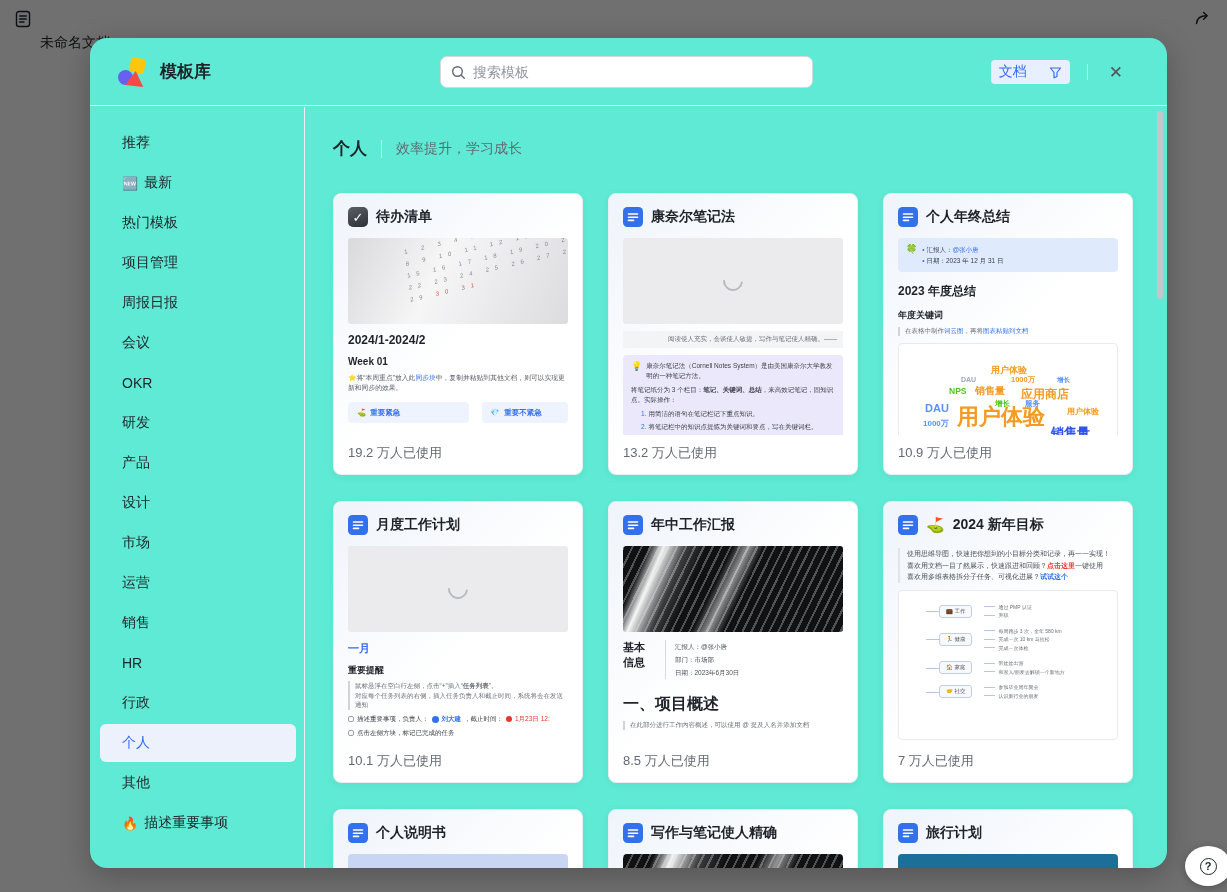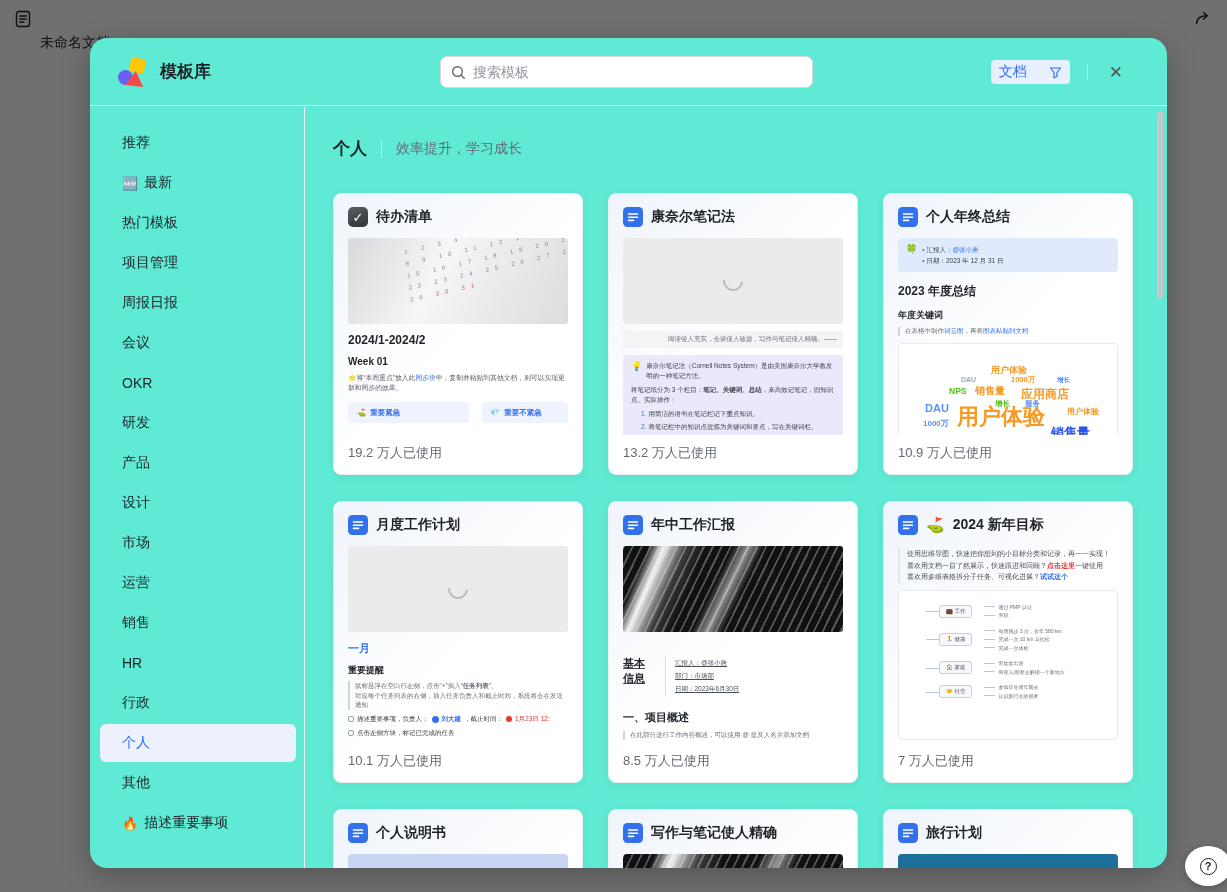--- a/index.html
+++ b/index.html
@@ -99,24 +99,24 @@
   .c4-month { color:#336df4; font-weight:700; font-size:11px; margin-top:9px; }
   .c4-h { font-weight:700; font-size:9px; margin-top:8px; color:#1f2329; }
   .c4-quote { margin-top:4px; font-size:6.5px; line-height:9.5px; }
   .c4-todo { margin-top:5px; font-size:6.5px; display:flex; align-items:center; gap:3px; color:#3a3f47; white-space:nowrap; overflow:hidden; }
   .todo-box { width:6px; height:6px; border:1px solid #9aa0a8; border-radius:2px; flex:none; }
   .mini-avatar { width:7px; height:7px; border-radius:50%; background:#3370eb; flex:none; display:inline-block; }
   .red-dot { width:6px; height:6px; border-radius:50%; background:#e8362e; flex:none; display:inline-block; }
   .name-blue { color:#3370eb; font-weight:700; }
 
   
-  .c5-info { display:flex; margin-top:24px; gap:16px;text-decoration:underline; }
+  .c5-info { display:flex; margin-top:8px; gap:16px; }
   .c5-label { font-size:11px; font-weight:700; width:26px; line-height:15px; color:#1f2329; flex:none; }
   .c5-lines { border-left:1px solid #d8dadf; padding-left:9px; font-size:6.5px; line-height:13px; color:#4a4f58; }
-  .c5-h1 { margin-top:15px; font-weight:700; font-size:11px; color:#1f2329; }
+  .c5-h1 { margin-top:15px; font-weight:700; font-size:16px; color:#1f2329; }
   .c5-quote { margin-top:6px; font-size:6.5px; }
 
   
   .c6-intro { border-left:2px solid #e2e4e8; padding-left:7px; font-size:7px; line-height:11.5px; color:#4a4f58; margin-top:2px; }
   .c6-map { margin-top:7px; border:1px solid #e8eaee; border-radius:4px; height:150px; padding:12px 0 0 40px; overflow:hidden; background:#fff; }
   .map-group { display:flex; align-items:center; margin-bottom:7px; }
   .map-node { position:relative; border:1px solid #c3cede; background:#f7f9fc; border-radius:3px; font-size:5.5px; padding:2px 6px; color:#4a4f58; white-space:nowrap; flex:none; }
   .map-node::before { content:""; position:absolute; left:-14px; top:50%; width:14px; height:1px; background:#b9c6dc; }
   .map-children { margin-left:12px; }
   .map-child { display:flex; align-items:center; font-size:5px; color:#6a6f78; line-height:8.5px; white-space:nowrap; }

